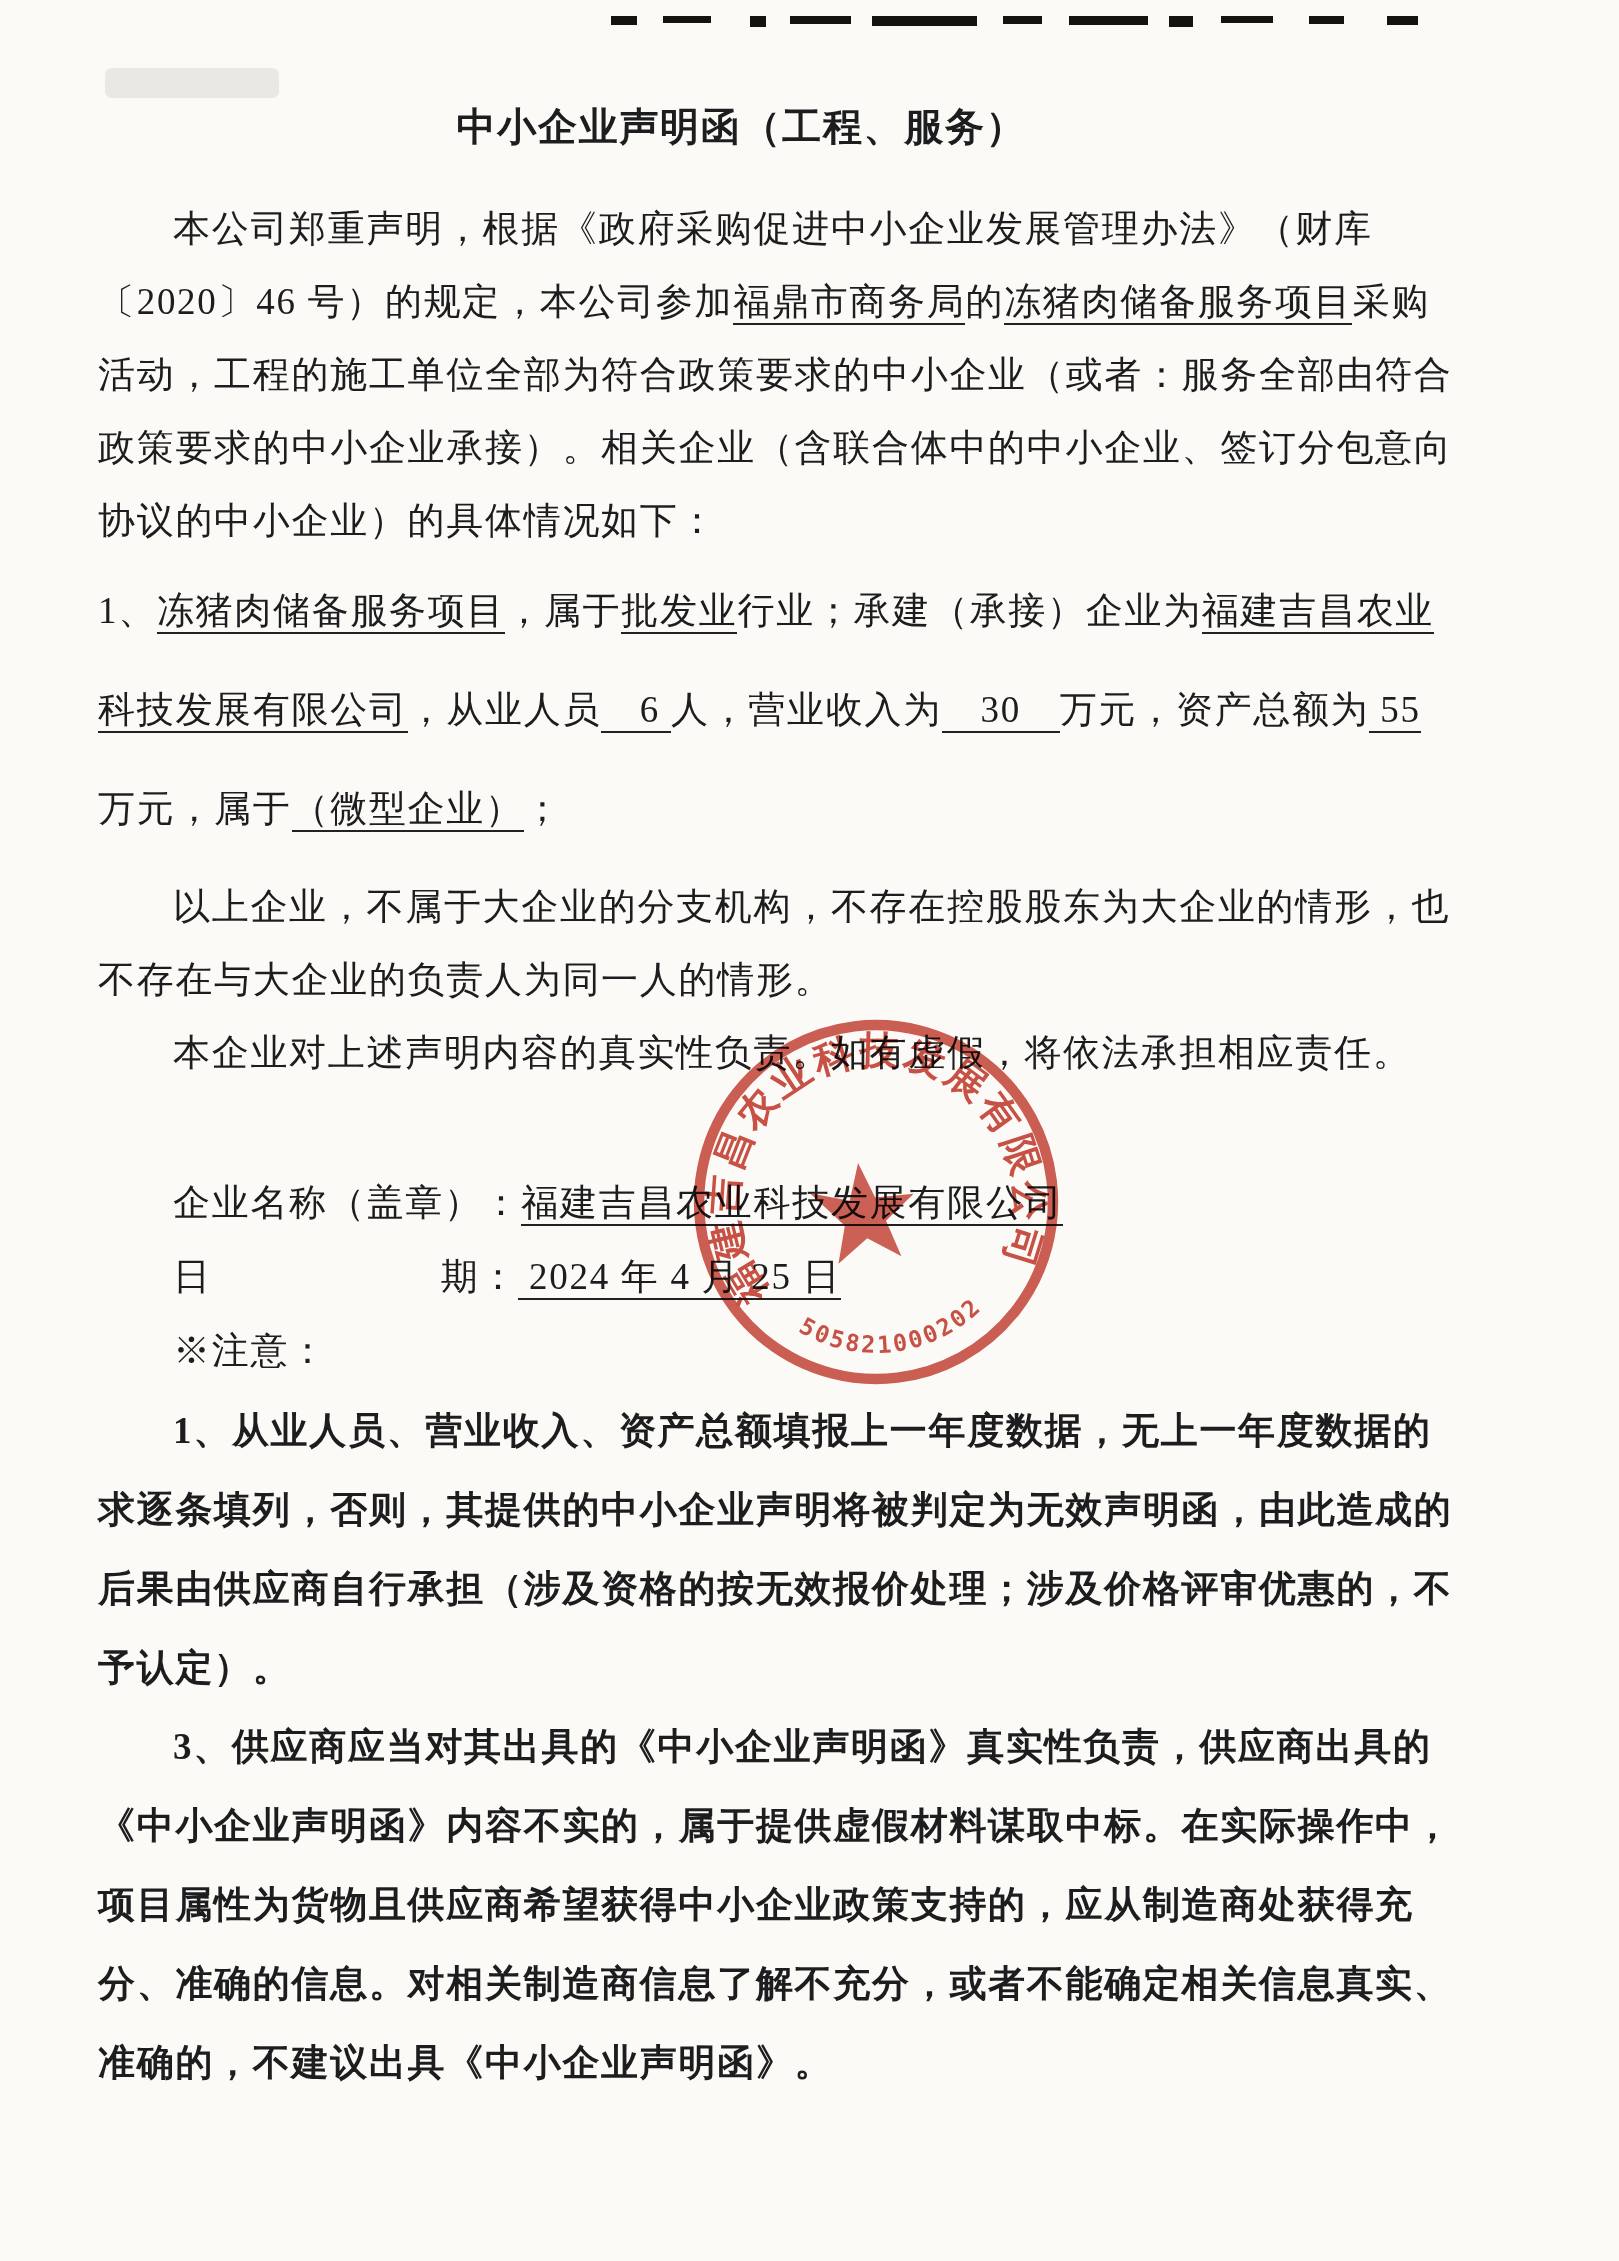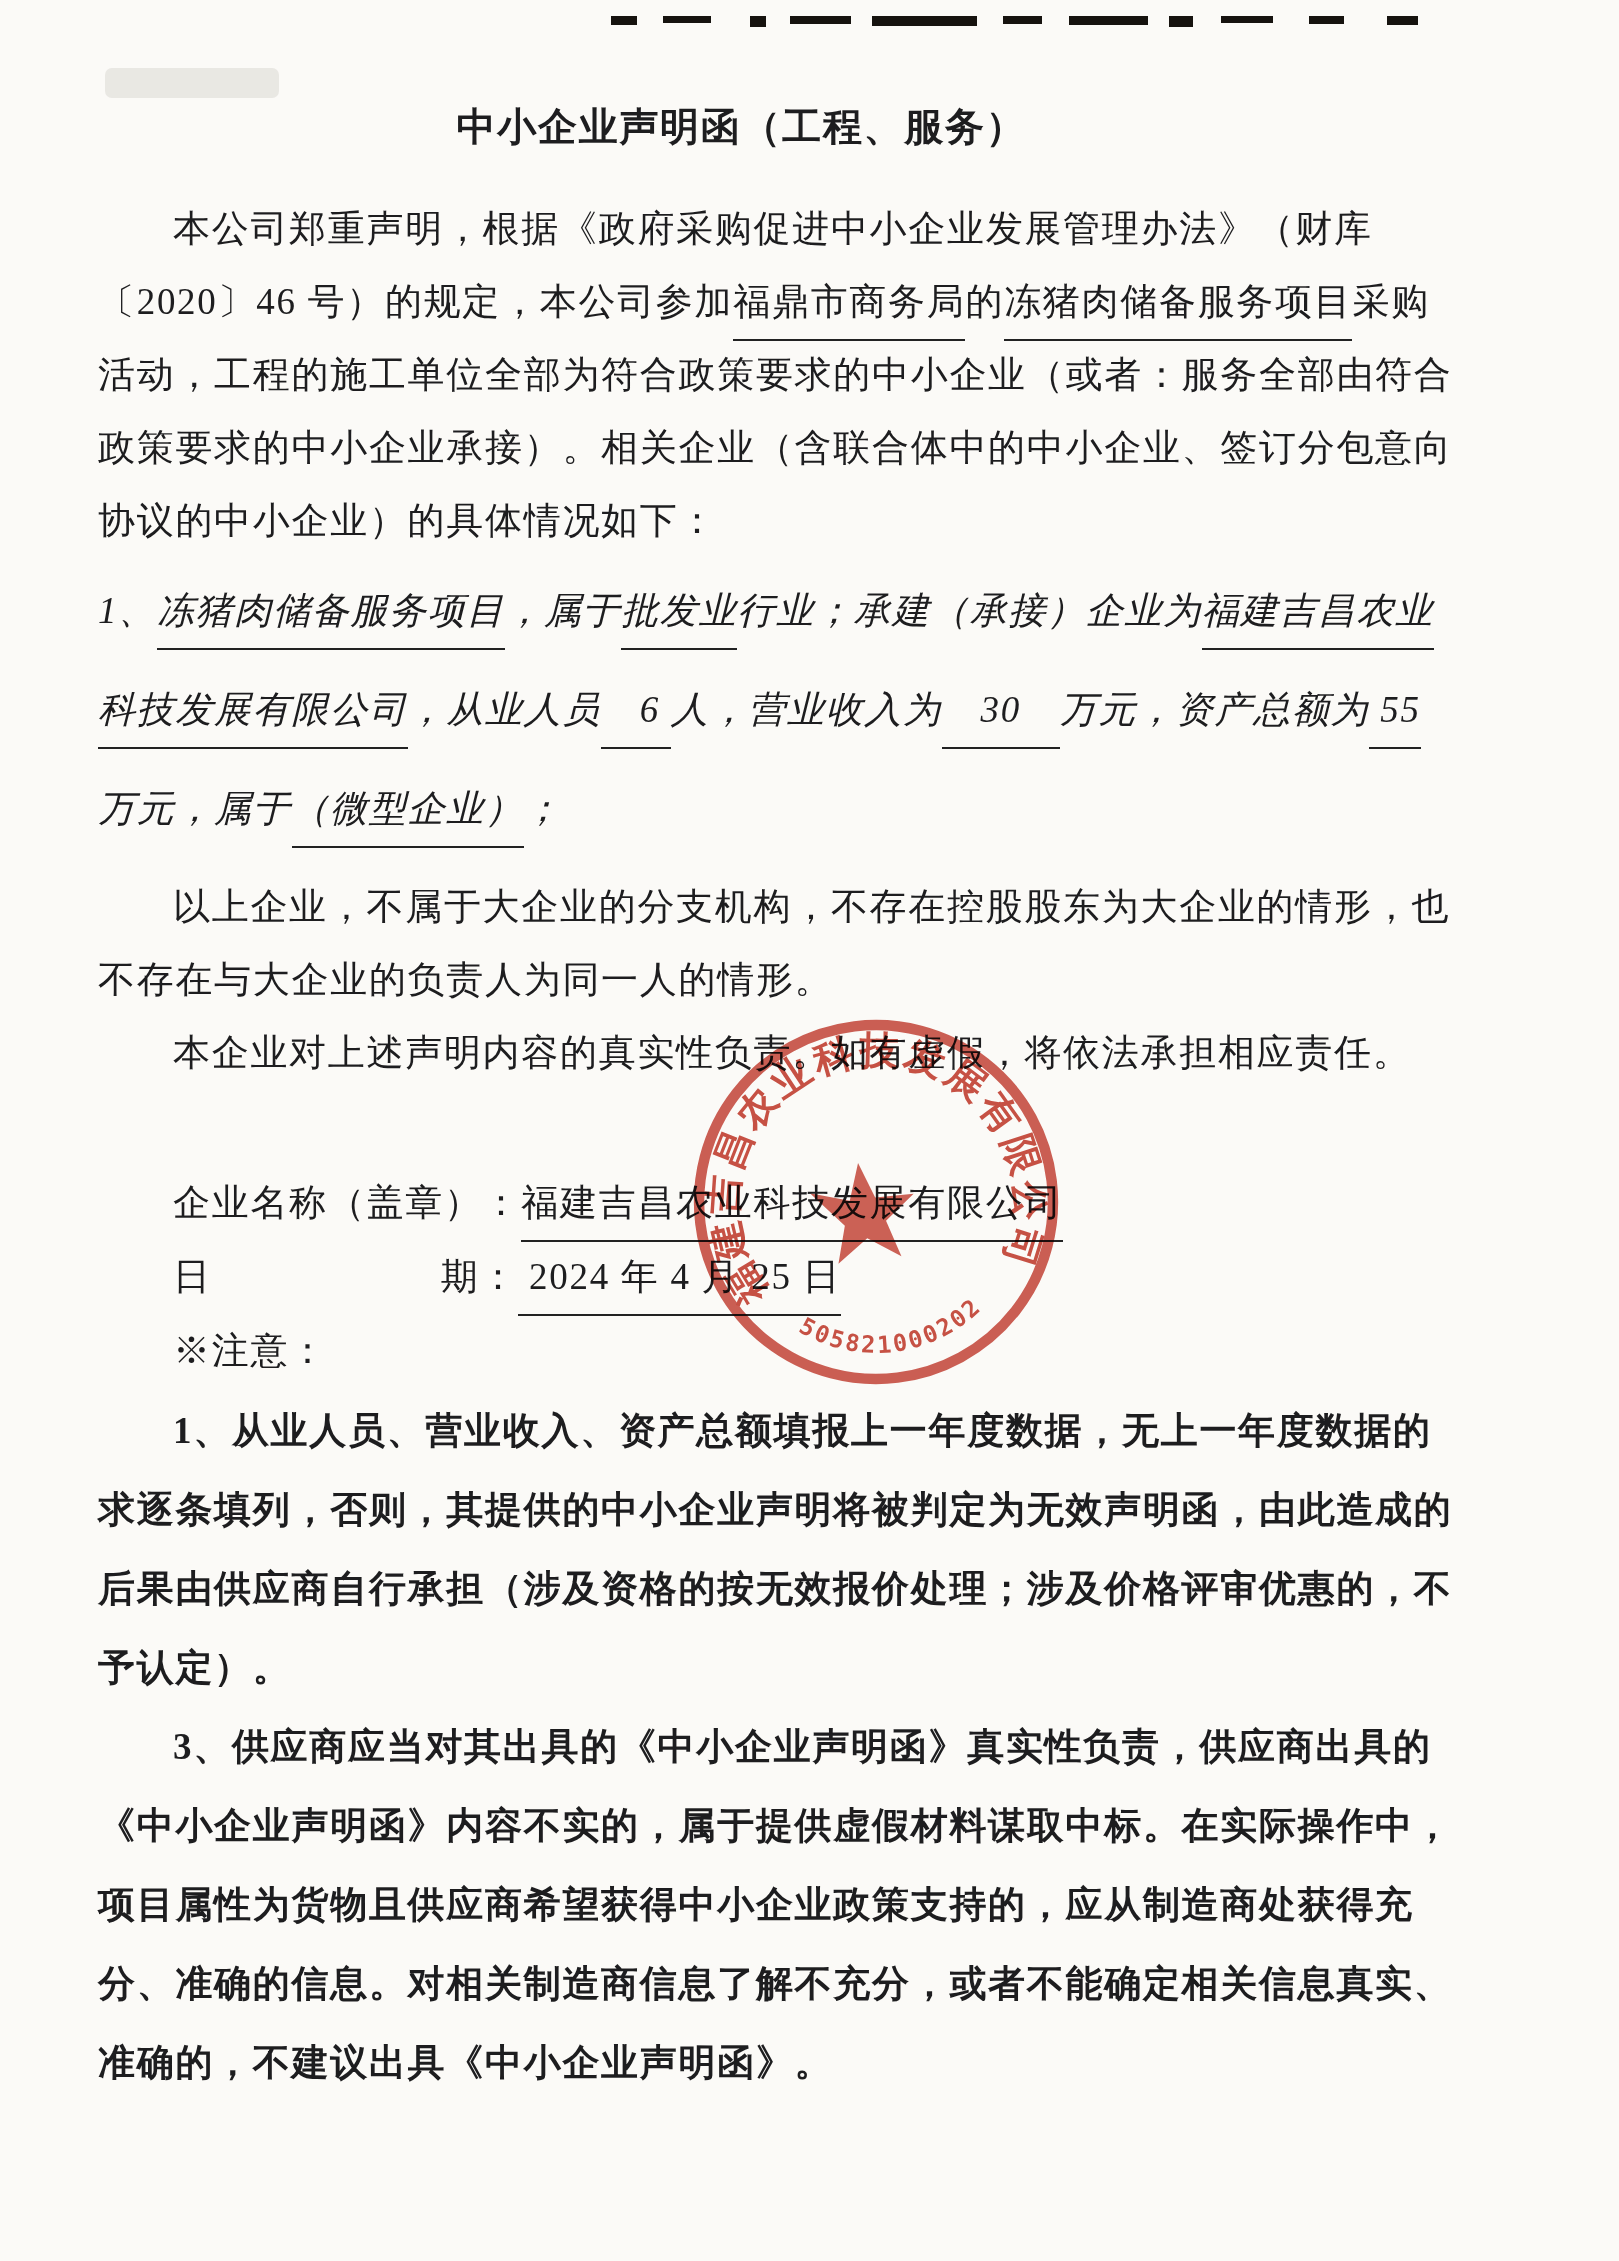--- a/index.html
+++ b/index.html
@@ -13,30 +13,30 @@
   .textcol{position:absolute;left:98px;top:84px;width:1287px;}
   .title{
     text-align:center;font-size:39px;font-weight:700;
     line-height:54px;letter-spacing:1.7px;
   }
   .block{margin:0;}
   .line{
     font-size:37px;letter-spacing:1.7px;white-space:nowrap;
   }
   .intro .line,.decl .line{line-height:73px;}
-  .item .line{line-height:99px;font-style:italic;}
+  .item .line{line-height:99px;}
   .sig .line{line-height:74px;}
   .notes .line{line-height:79px;}
   .intro{margin-top:38px;}
   .item{margin-top:3.5px;}
   .decl{margin-top:12.2px;}
   .sig{margin-top:77px;}
   .notes{margin-top:3.5px;font-weight:bold;}
   .ind{padding-left:75px;}
-  .u{border-bottom:2.6px solid #222;padding-bottom:17px;}
+  .u{border-bottom:2.6px solid #222;padding-bottom:1px;}
   .gap{display:inline-block;height:0.9px;}
   
   .seal{
     position:absolute;left:686px;top:996px;width:380px;height:380px;
     mix-blend-mode:multiply;opacity:.88;transform:rotate(-7deg);
   }
   
   .artifact{position:absolute;background:#16130f;}
   .smudge{position:absolute;background:#d8d5cf;border-radius:7px;opacity:.5;}
   .edge-strip{

